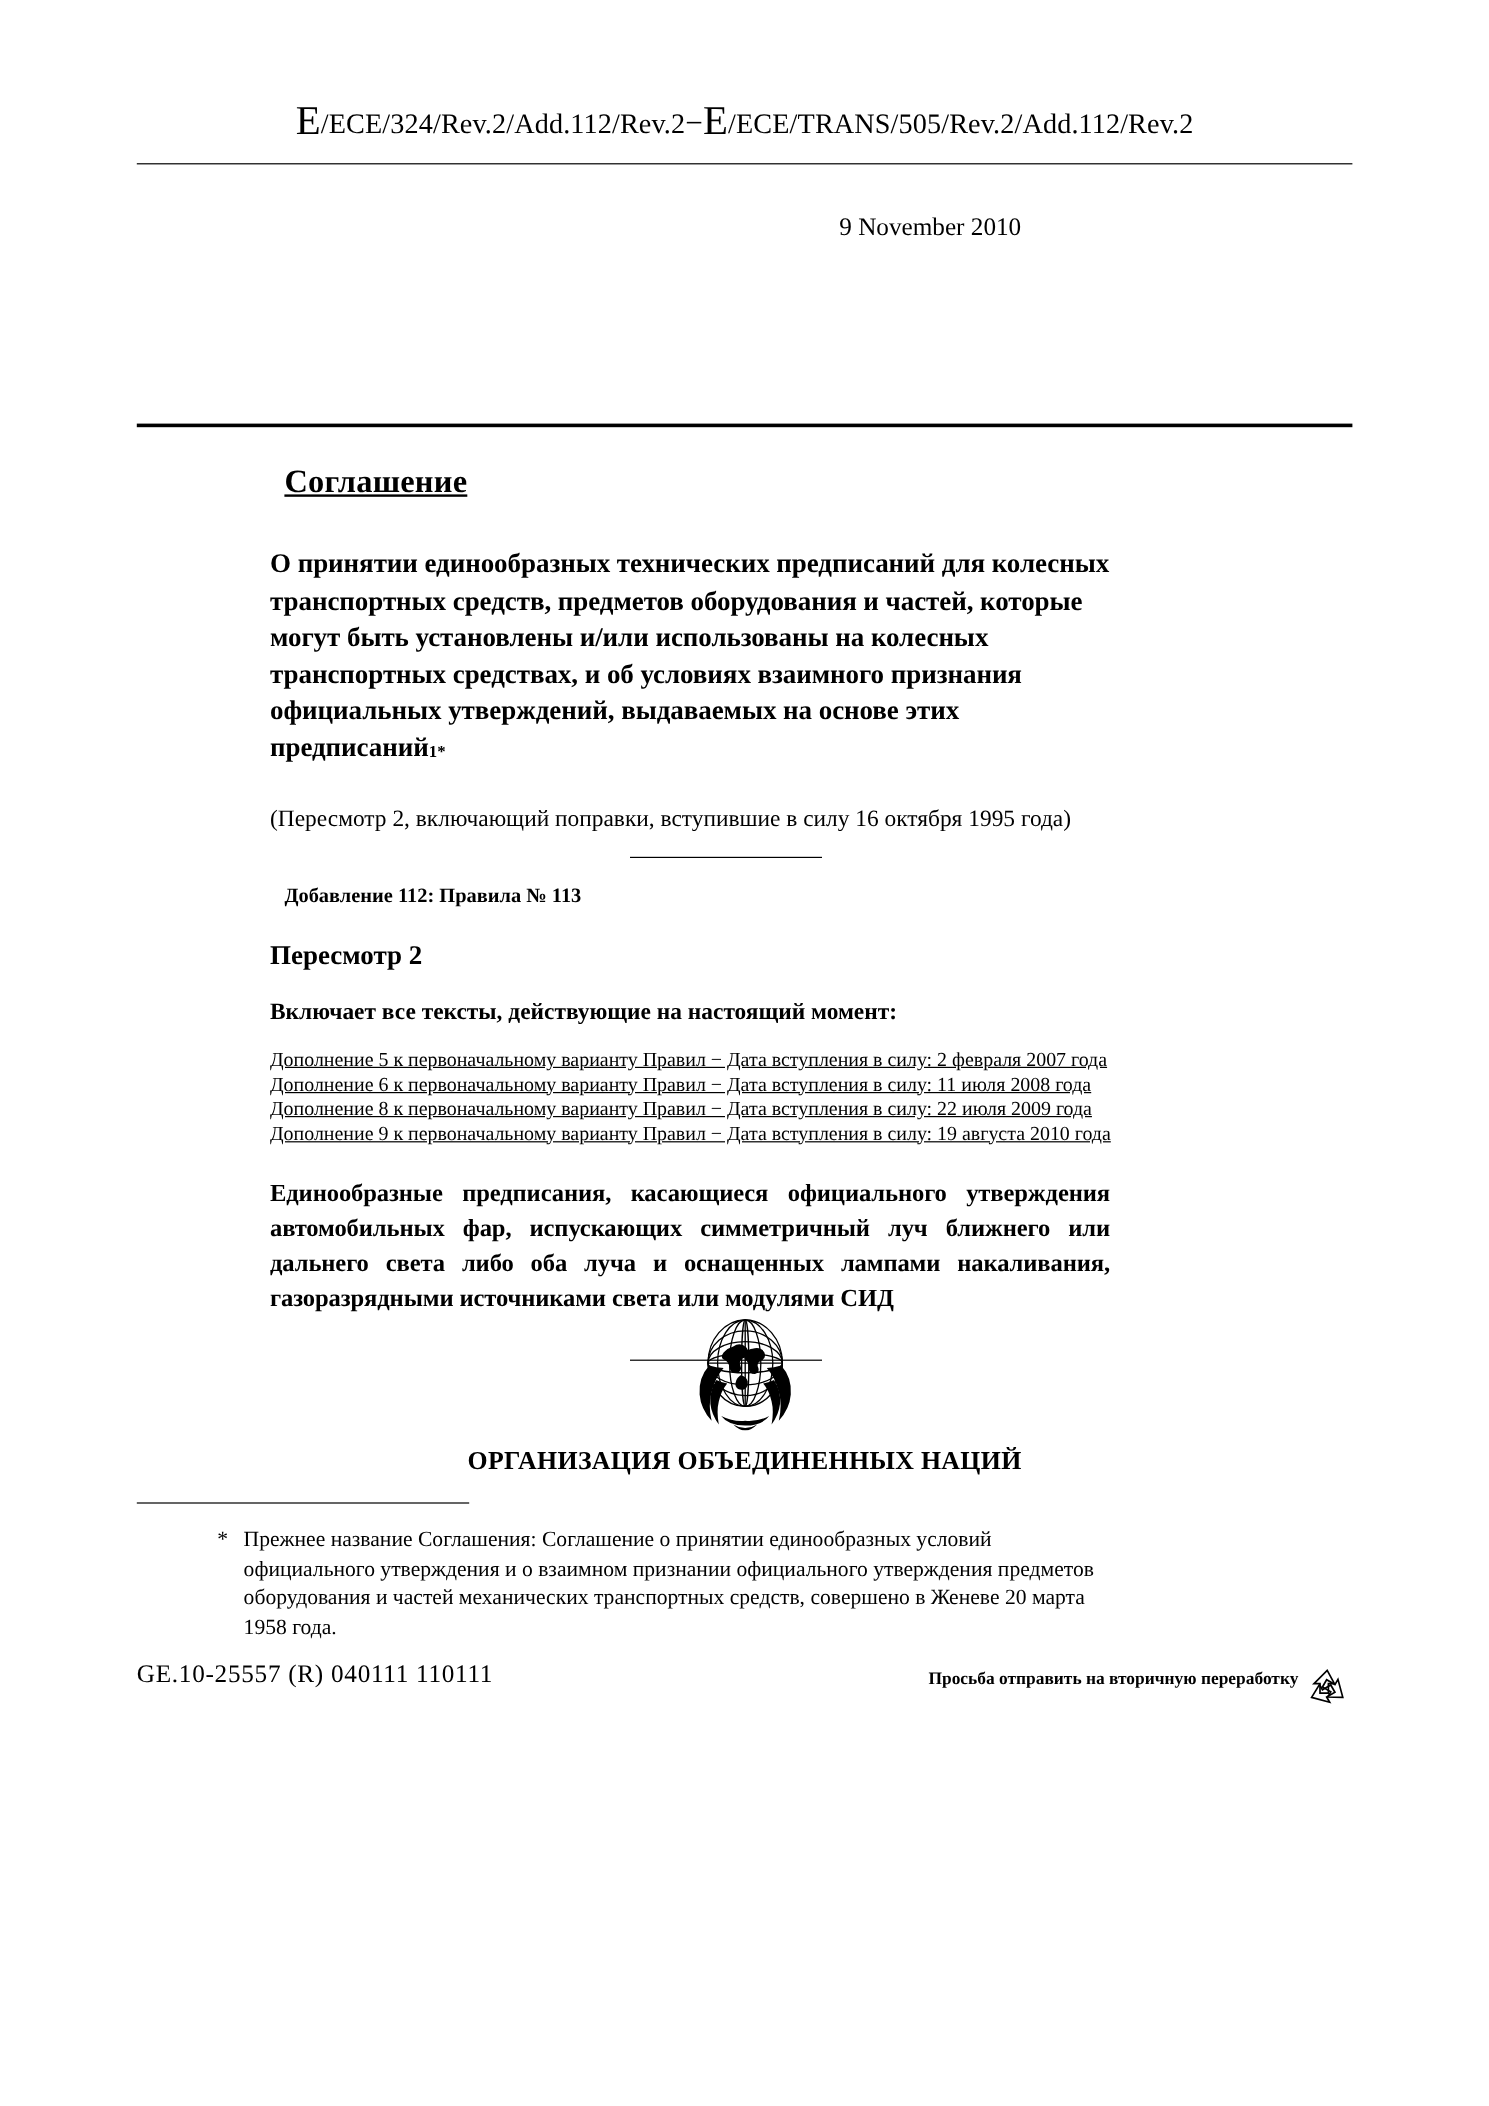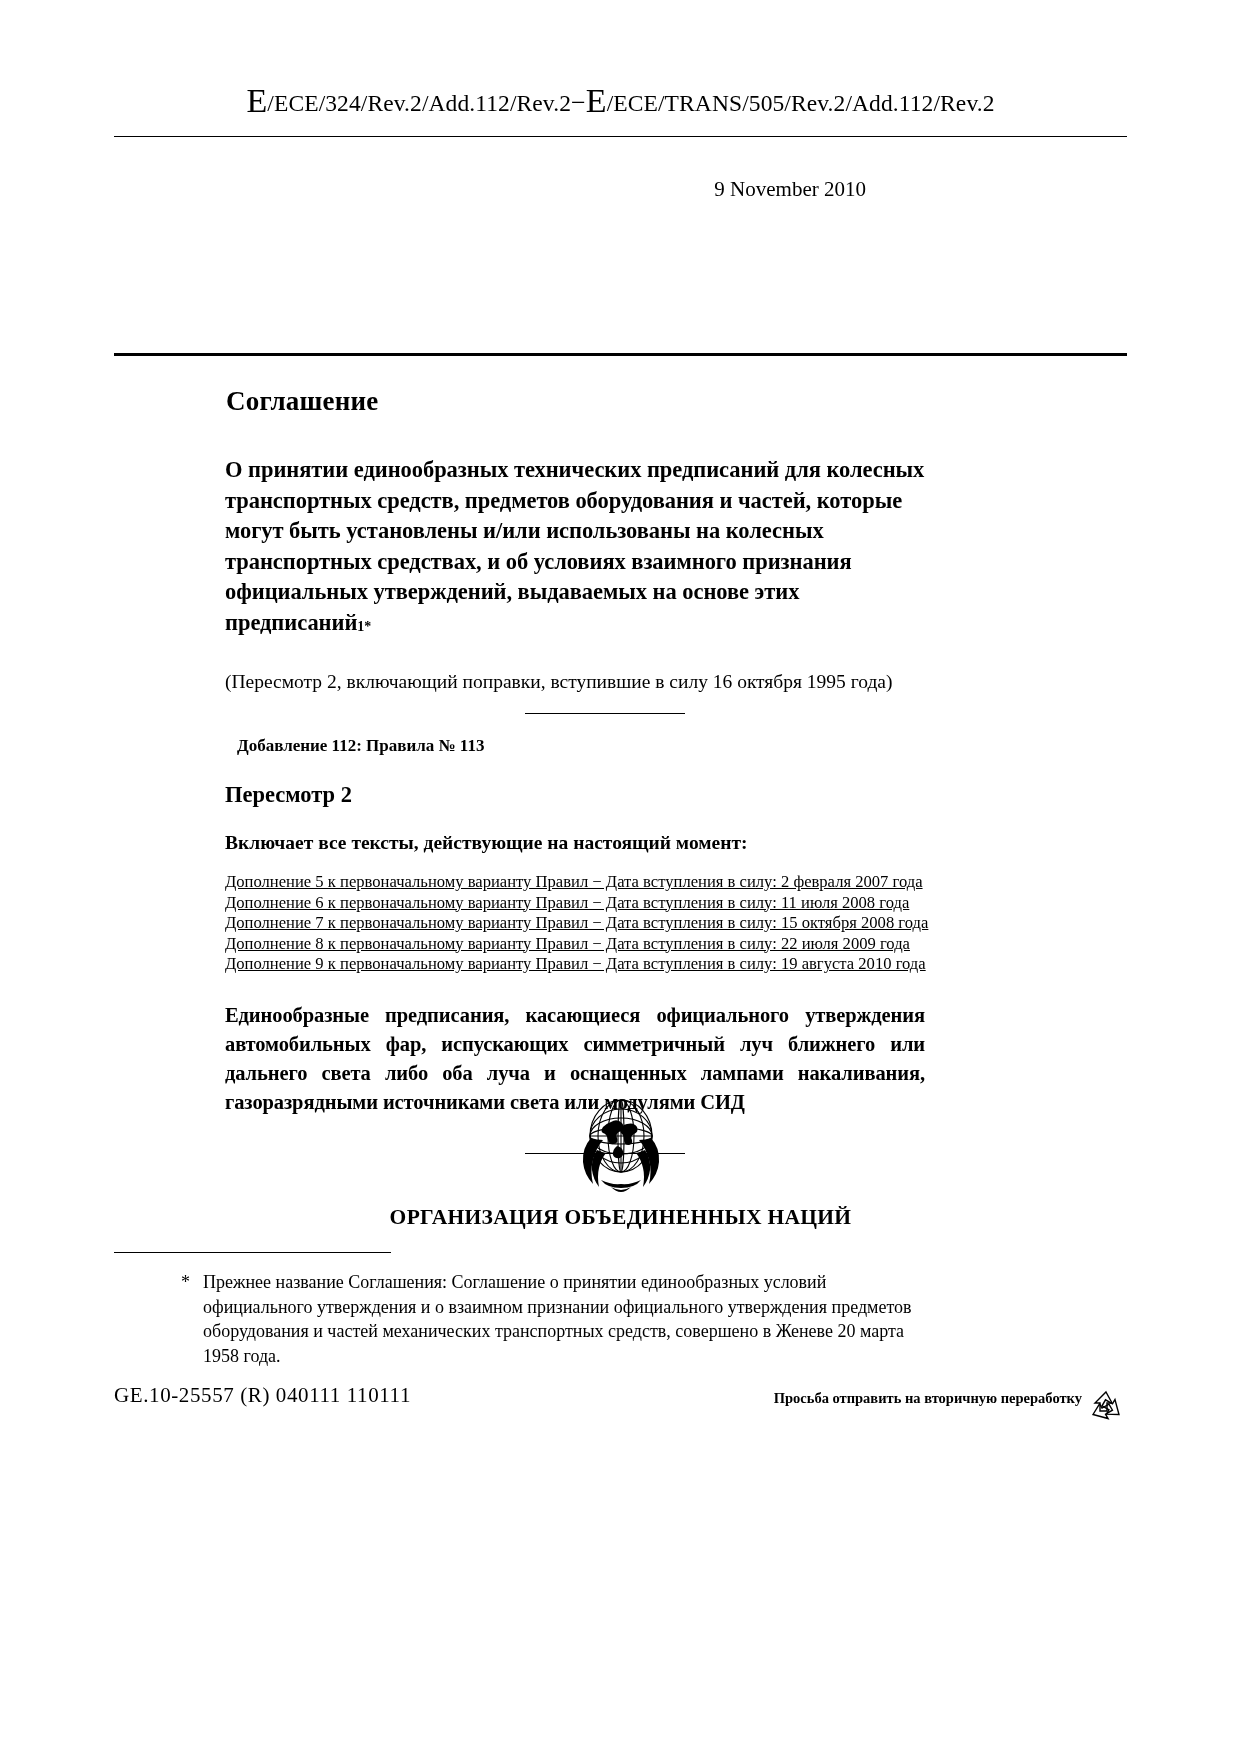--- a/index.html
+++ b/index.html
@@ -45,21 +45,21 @@
     position: absolute;
     left: 97px;
     right: 97px;
     top: 136px;
     border-top: 1.6px solid #000;
   }
 
   
   .doc-date {
     position: absolute;
-    right: 358px;
+    right: 373px;
     top: 177px;
     font-size: 21px;
   }
 
   
   .rule-mid {
     position: absolute;
     left: 97px;
     right: 97px;
     top: 353px;
@@ -70,22 +70,23 @@
   .body-block {
     position: absolute;
     left: 208px;
     top: 386px;
     width: 700px;
   }
 
   h1.agreement {
     font-size: 27px;
     font-weight: bold;
-    margin: 0 0 38px 1px;
+    margin: 0 0 38px 12px;
     letter-spacing: 0.2px;
+    text-decoration: underline;
   }
 
   .agreement-subtitle {
     font-size: 22.5px;
     font-weight: bold;
     line-height: 30.5px;
     margin: 0 0 30px 0;
     letter-spacing: -0.05px;
   }
   .agreement-subtitle sup {
@@ -252,21 +253,20 @@
 
     <h2 class="addendum">Добавление 112: Правила № 113</h2>
 
     <h3 class="revision">Пересмотр 2</h3>
 
     <p class="includes-line">Включает все тексты, действующие на настоящий момент:</p>
 
     <ul class="supplements">
       <li>Дополнение 5 к первоначальному варианту Правил − Дата вступления в силу: 2 февраля 2007 года</li>
       <li>Дополнение 6 к первоначальному варианту Правил − Дата вступления в силу: 11 июля 2008 года</li>
-      <li>Дополнение 7 к первоначальному варианту Правил − Дата вступления в силу: 15 октября 2008 года</li>
       <li>Дополнение 8 к первоначальному варианту Правил − Дата вступления в силу: 22 июля 2009 года</li>
       <li>Дополнение 9 к первоначальному варианту Правил − Дата вступления в силу: 19 августа 2010 года</li>
     </ul>
 
     <p class="scope">Единообразные предписания, касающиеся официального утверждения автомобильных фар, испускающих симметричный луч ближнего или дальнего света либо оба луча и оснащенных лампами накаливания, газоразрядными источниками света или модулями СИД</p>
 
     <div class="short-rule2"></div>
   </div>
 
   <div class="emblem-wrap">

